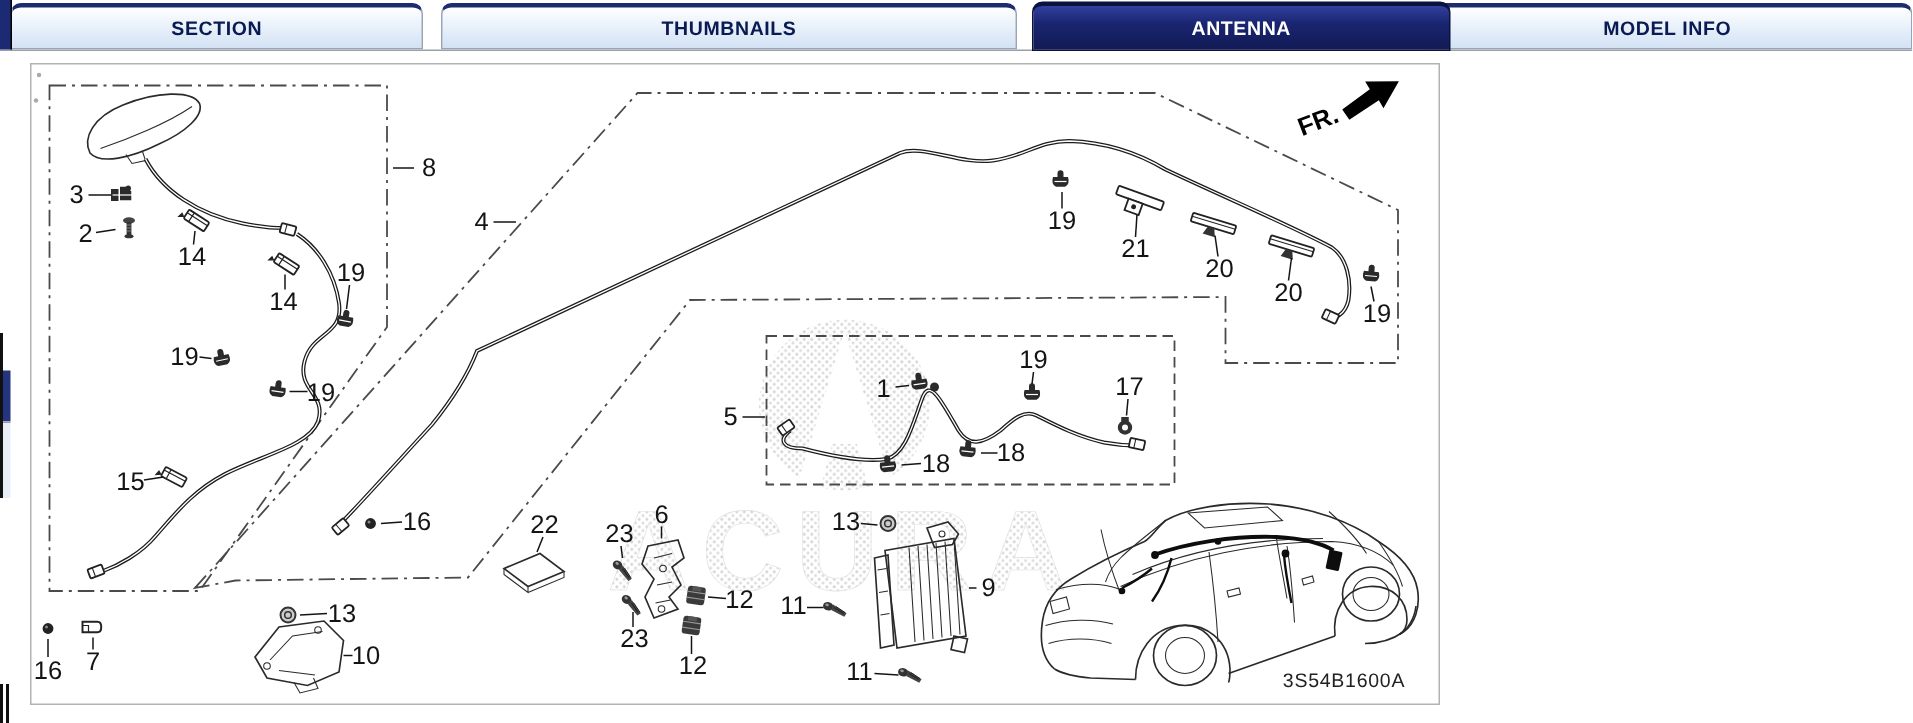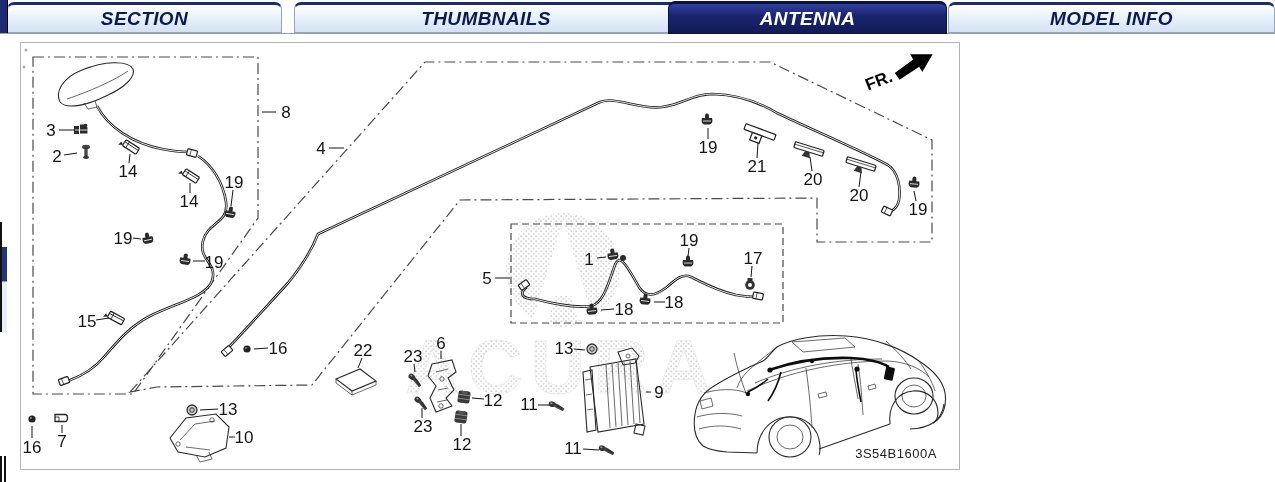--- a/index.html
+++ b/index.html
@@ -1,24 +1,24 @@
 <!DOCTYPE html>
 <html><head>
 <meta charset="utf-8">
 <style>
   html,body{margin:0;padding:0;background:#fff;}
   .page{position:relative;width:1275px;height:482px;background:#fff;overflow:hidden;
         font-family:"Liberation Sans",sans-serif;}
   
   .tab{position:absolute;top:2px;height:31px;box-sizing:border-box;
        display:flex;align-items:center;justify-content:center;
-       font-weight:bold;font-size:19px;letter-spacing:.4px;color:#0a1a52;
+       font-weight:bold;font-size:13px;letter-spacing:.4px;color:#0a1a52;
        background:linear-gradient(180deg,#ffffff 0%,#ecf3fb 40%,#d3e2f4 100%);
        border:1px solid #97a4b8;border-top:3px solid #1d2c6e;
-       border-radius:7px 7px 0 0;z-index:4;cursor:pointer;font-style:italic;}
+       border-radius:7px 7px 0 0;z-index:4;cursor:pointer;}
   .tab.active{top:1px;height:33px;color:#ffffff;
        background:linear-gradient(180deg,#3240a0 0%,#1a2570 40%,#121b55 100%);
        border:1px solid #0a1240;border-top:3px solid #0a1240;z-index:6;}
   .tab-underline{position:absolute;top:33px;left:0;width:1275px;height:1px;background:#9aa0a8;z-index:1;}
   
   svg.diagram{position:absolute;left:0;top:0;z-index:2;}
   .frame{fill:#ffffff;stroke:#b2b2b2;stroke-width:1;}
   .dashdot{fill:none;stroke:#4a4a4a;stroke-width:1.2;stroke-dasharray:11 4 2 4;}
   .dashbox{fill:none;stroke:#4a4a4a;stroke-width:1.2;stroke-dasharray:7 4;}
   .cable-o{fill:none;stroke:#1c1c1c;stroke-width:2.6;}
@@ -35,21 +35,21 @@
   .sliver{position:absolute;z-index:7;}
 </style>
 </head>
 <body>
 
 <div class="page">
 
   <div class="tab-underline"></div>
   <div class="tab" style="left:7px;width:275px;">SECTION</div>
   <div class="tab" style="left:294px;width:384px;">THUMBNAILS</div>
-  <div class="tab active" style="left:668px;width:279px;">ANTENNA</div>
+  <div class="tab active" style="left:688px;width:279px;">ANTENNA</div>
   <div class="tab" style="left:948px;width:327px;">MODEL INFO</div>
 
   <div class="sliver" style="left:0;top:0;width:7px;height:33px;background:#1b2a72;border-right:1px solid #000;"></div>
   <div class="sliver" style="left:0;top:222px;width:2px;height:110px;background:#111;"></div>
   <div class="sliver" style="left:2px;top:247px;width:5px;height:34px;background:#24357f;"></div>
   <div class="sliver" style="left:2px;top:281px;width:5px;height:50px;background:#e8eef8;border-top:1px solid #999;"></div>
   <div class="sliver" style="left:0;top:456px;width:2px;height:26px;background:#111;"></div>
   <div class="sliver" style="left:4px;top:456px;width:2px;height:26px;background:#111;"></div>
 
   <svg class="diagram" width="1275" height="482" viewBox="0 0 1275 482">

